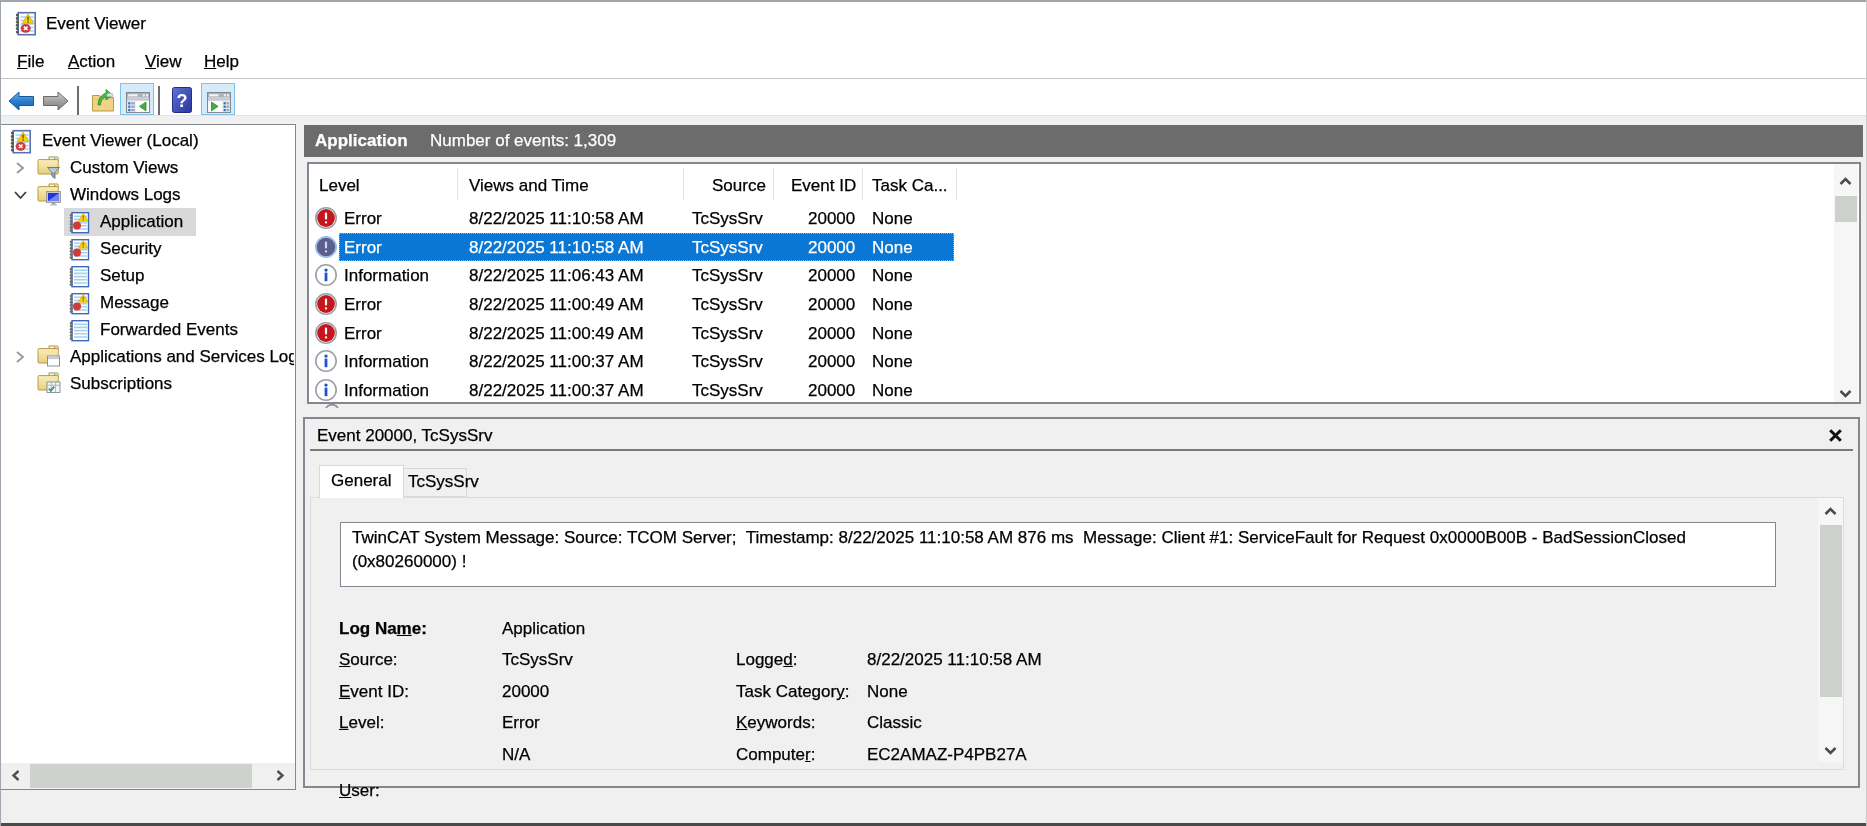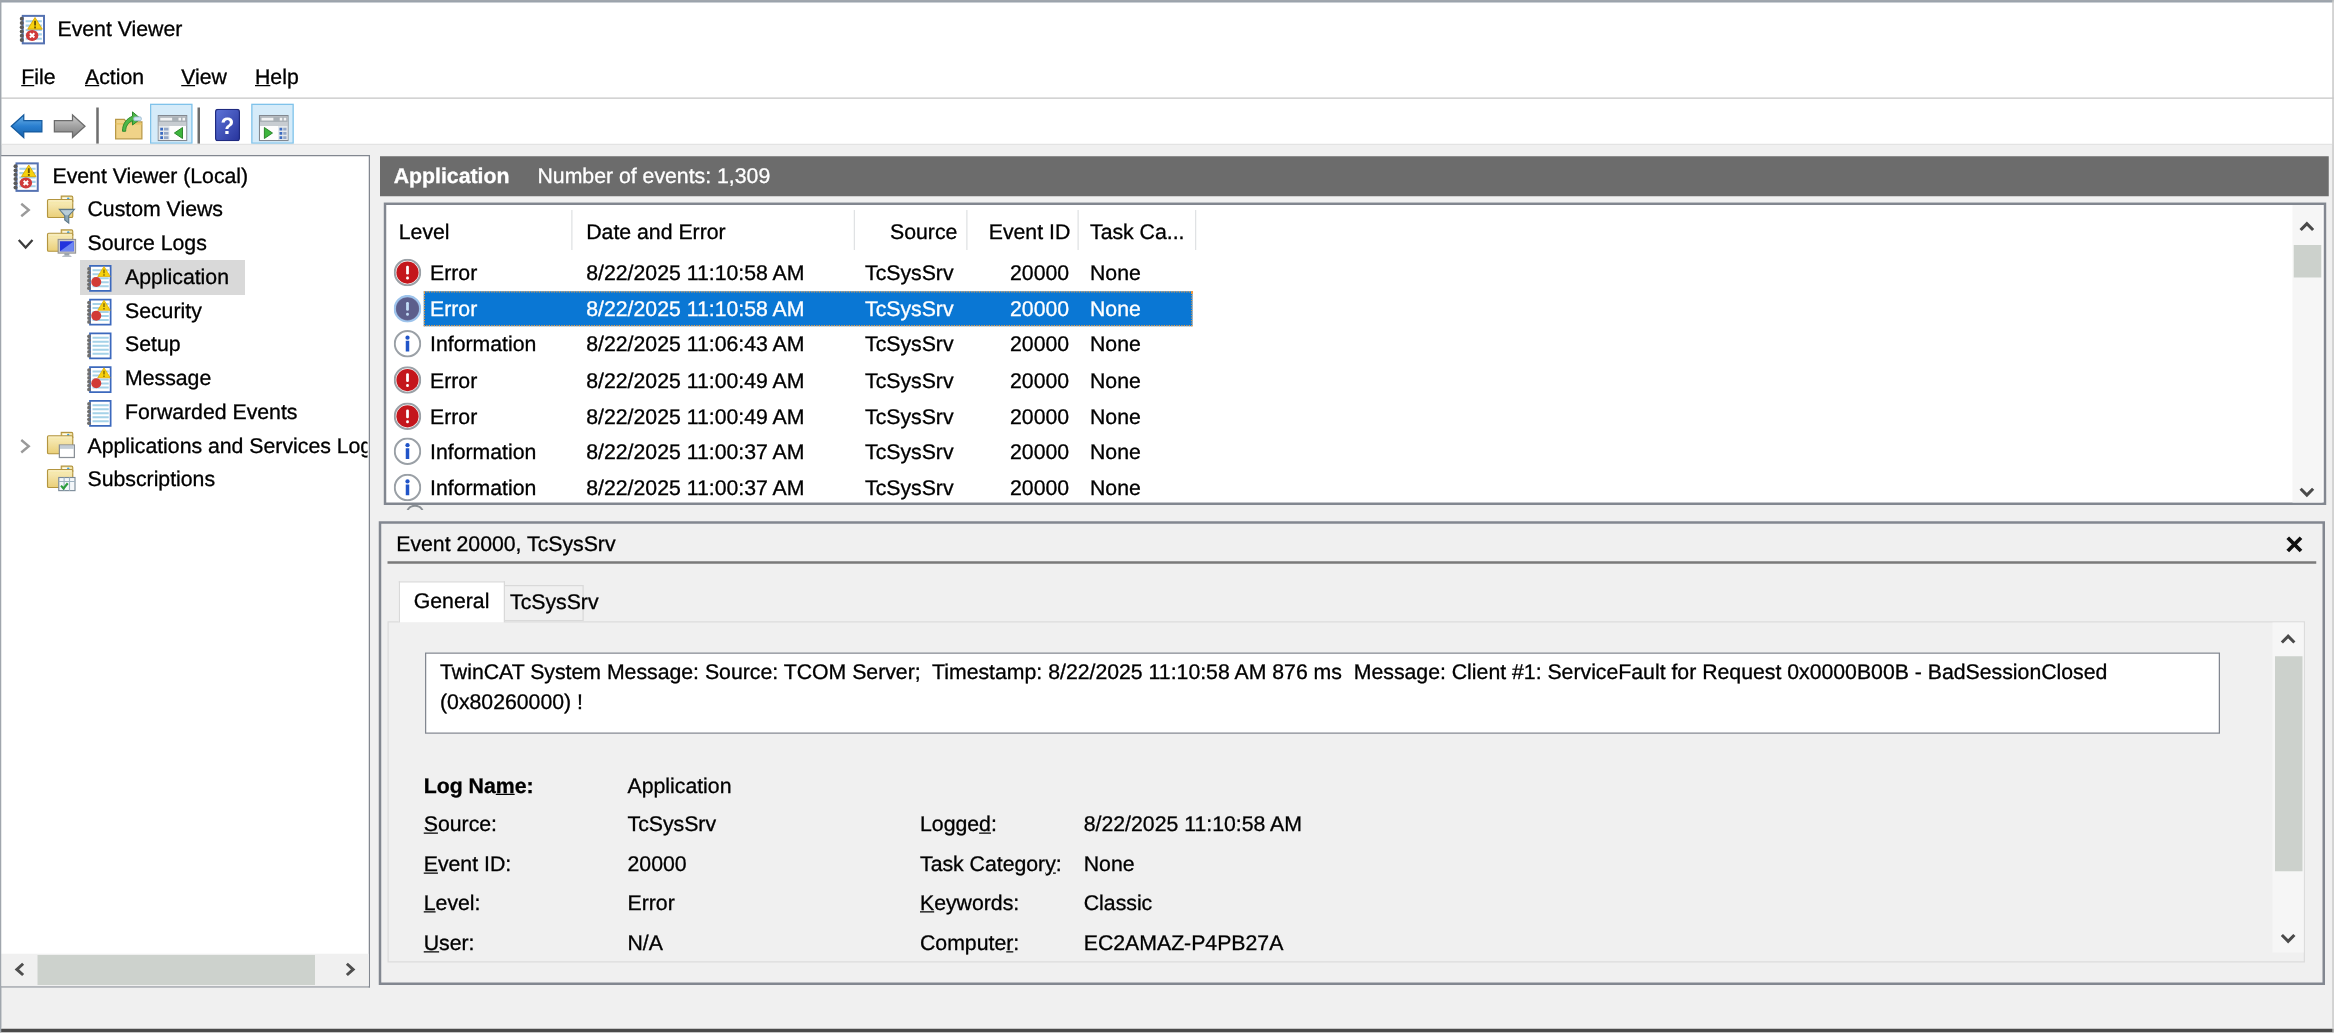--- a/index.html
+++ b/index.html
@@ -163,21 +163,21 @@
       <path d="M2 3 L7.5 9 L13 3" fill="none" stroke="#3c3c3c" stroke-width="1.8"></path>
     </svg>
   <svg class="abs" style="left:36px;top:58px;" width="26" height="25" viewBox="0 0 26 25">
     <use href="#foldr"></use>
     <rect x="9.5" y="8.5" width="14" height="11" fill="#c9c9c9" stroke="#8f8f8f" stroke-width="0.8"></rect>
     <rect x="11" y="10" width="11" height="8" fill="#2233dd"></rect>
     <path d="M11 18 L22 10 L22 18 Z" fill="#6d86f2"></path>
     <rect x="14.5" y="19.5" width="4" height="2.2" fill="#9aa3ab"></rect>
     <path d="M12.5 22.5 h8 l-1 -1.2 h-6 z" fill="#b9bfc6"></path>
   </svg>
-  <div class="txt" style="left:69px;top:59px;">Source Logs</div>
+  <div class="txt" style="left:69px;top:59px;">Windows Logs</div>
 
   <div class="abs" style="left:63px;top:83px;width:132px;height:28px;background:#d9d9d9;"></div>
   <svg class="abs" style="left:67px;top:86px;" width="22" height="23" viewBox="0 0 22 23">
       <use href="#logwarn"></use>
     </svg>
   <div class="txt" style="left:99px;top:86px;">Application</div>
 
   <svg class="abs" style="left:67px;top:113px;" width="22" height="23" viewBox="0 0 22 23">
       <use href="#logwarn"></use>
     </svg>
@@ -292,21 +292,21 @@
   </svg>
 
 <div class="abs" style="left:304px;top:125px;width:1559px;height:32px;background:#6c6c6c;"></div>
 <div class="txt" style="left:315px;top:130px;color:#fff;font-weight:bold;">Application</div>
 <div class="txt" style="left:430px;top:130px;color:#fff;">Number of events: 1,309</div>
 
 <div class="abs" style="left:307px;top:162px;width:1554px;height:242px;background:#fff;border:2px solid #828790;"></div>
 <div class="abs" style="left:309px;top:164px;width:1527px;height:238px;overflow:hidden;">
 
   <div class="txt" style="left:10px;top:11px;">Level</div>
-  <div class="txt" style="left:160px;top:11px;">Date and Error</div>
+  <div class="txt" style="left:160px;top:11px;">Views and Time</div>
   <div class="txt" style="left:403px;top:11px;">Source</div>
   <div class="txt" style="left:482px;top:11px;">Event ID</div>
   <div class="txt" style="left:563px;top:11px;">Task Ca...</div>
   <div class="abs" style="left:148px;top:4px;width:1px;height:32px;background:#e0e2e4;"></div>
   <div class="abs" style="left:374px;top:4px;width:1px;height:32px;background:#e0e2e4;"></div>
   <div class="abs" style="left:464px;top:4px;width:1px;height:32px;background:#e0e2e4;"></div>
   <div class="abs" style="left:553px;top:4px;width:1px;height:32px;background:#e0e2e4;"></div>
   <div class="abs" style="left:647px;top:4px;width:1px;height:32px;background:#e0e2e4;"></div>
 
   <div class="abs" style="left:30px;top:69px;width:615px;height:28px;background:#0a77d4;outline:1px dotted #eb9c44;outline-offset:-1px;"></div>
@@ -412,21 +412,21 @@
 <div class="txt" style="left:736px;top:649px;">Logge<u>d</u>:</div>
 <div class="txt" style="left:867px;top:649px;">8/22/2025 11:10:58 AM</div>
 <div class="txt" style="left:339px;top:681px;"><u>E</u>vent ID:</div>
 <div class="txt" style="left:502px;top:681px;">20000</div>
 <div class="txt" style="left:736px;top:681px;">Task Categor<u>y</u>:</div>
 <div class="txt" style="left:867px;top:681px;">None</div>
 <div class="txt" style="left:339px;top:712px;text-align:center;"><u>L</u>evel:</div>
 <div class="txt" style="left:502px;top:712px;">Error</div>
 <div class="txt" style="left:736px;top:712px;"><u>K</u>eywords:</div>
 <div class="txt" style="left:867px;top:712px;">Classic</div>
-<div class="txt" style="left:339px;top:744px;text-align:right;"><u>U</u>ser:</div>
+<div class="txt" style="left:339px;top:780px;text-align:right;"><u>U</u>ser:</div>
 <div class="txt" style="left:502px;top:744px;">N/A</div>
 <div class="txt" style="left:736px;top:744px;text-align:right;">Compute<u>r</u>:</div>
 <div class="txt" style="left:867px;top:744px;">EC2AMAZ-P4PB27A</div>
 
 <div class="abs" style="left:1818px;top:498px;width:25px;height:264px;background:#f6f6f6;"></div>
 <div class="abs" style="left:1820px;top:525px;width:22px;height:172px;background:#ccd1cc;"></div>
 <svg class="abs" style="left:1824px;top:506px;" width="13" height="11" viewBox="0 0 13 11">
     <path d="M1.5 8 L6.5 3 L11.5 8" fill="none" stroke="#4a4a4a" stroke-width="2.5"></path>
   </svg>
 <svg class="abs" style="left:1824px;top:745px;" width="13" height="11" viewBox="0 0 13 11">

